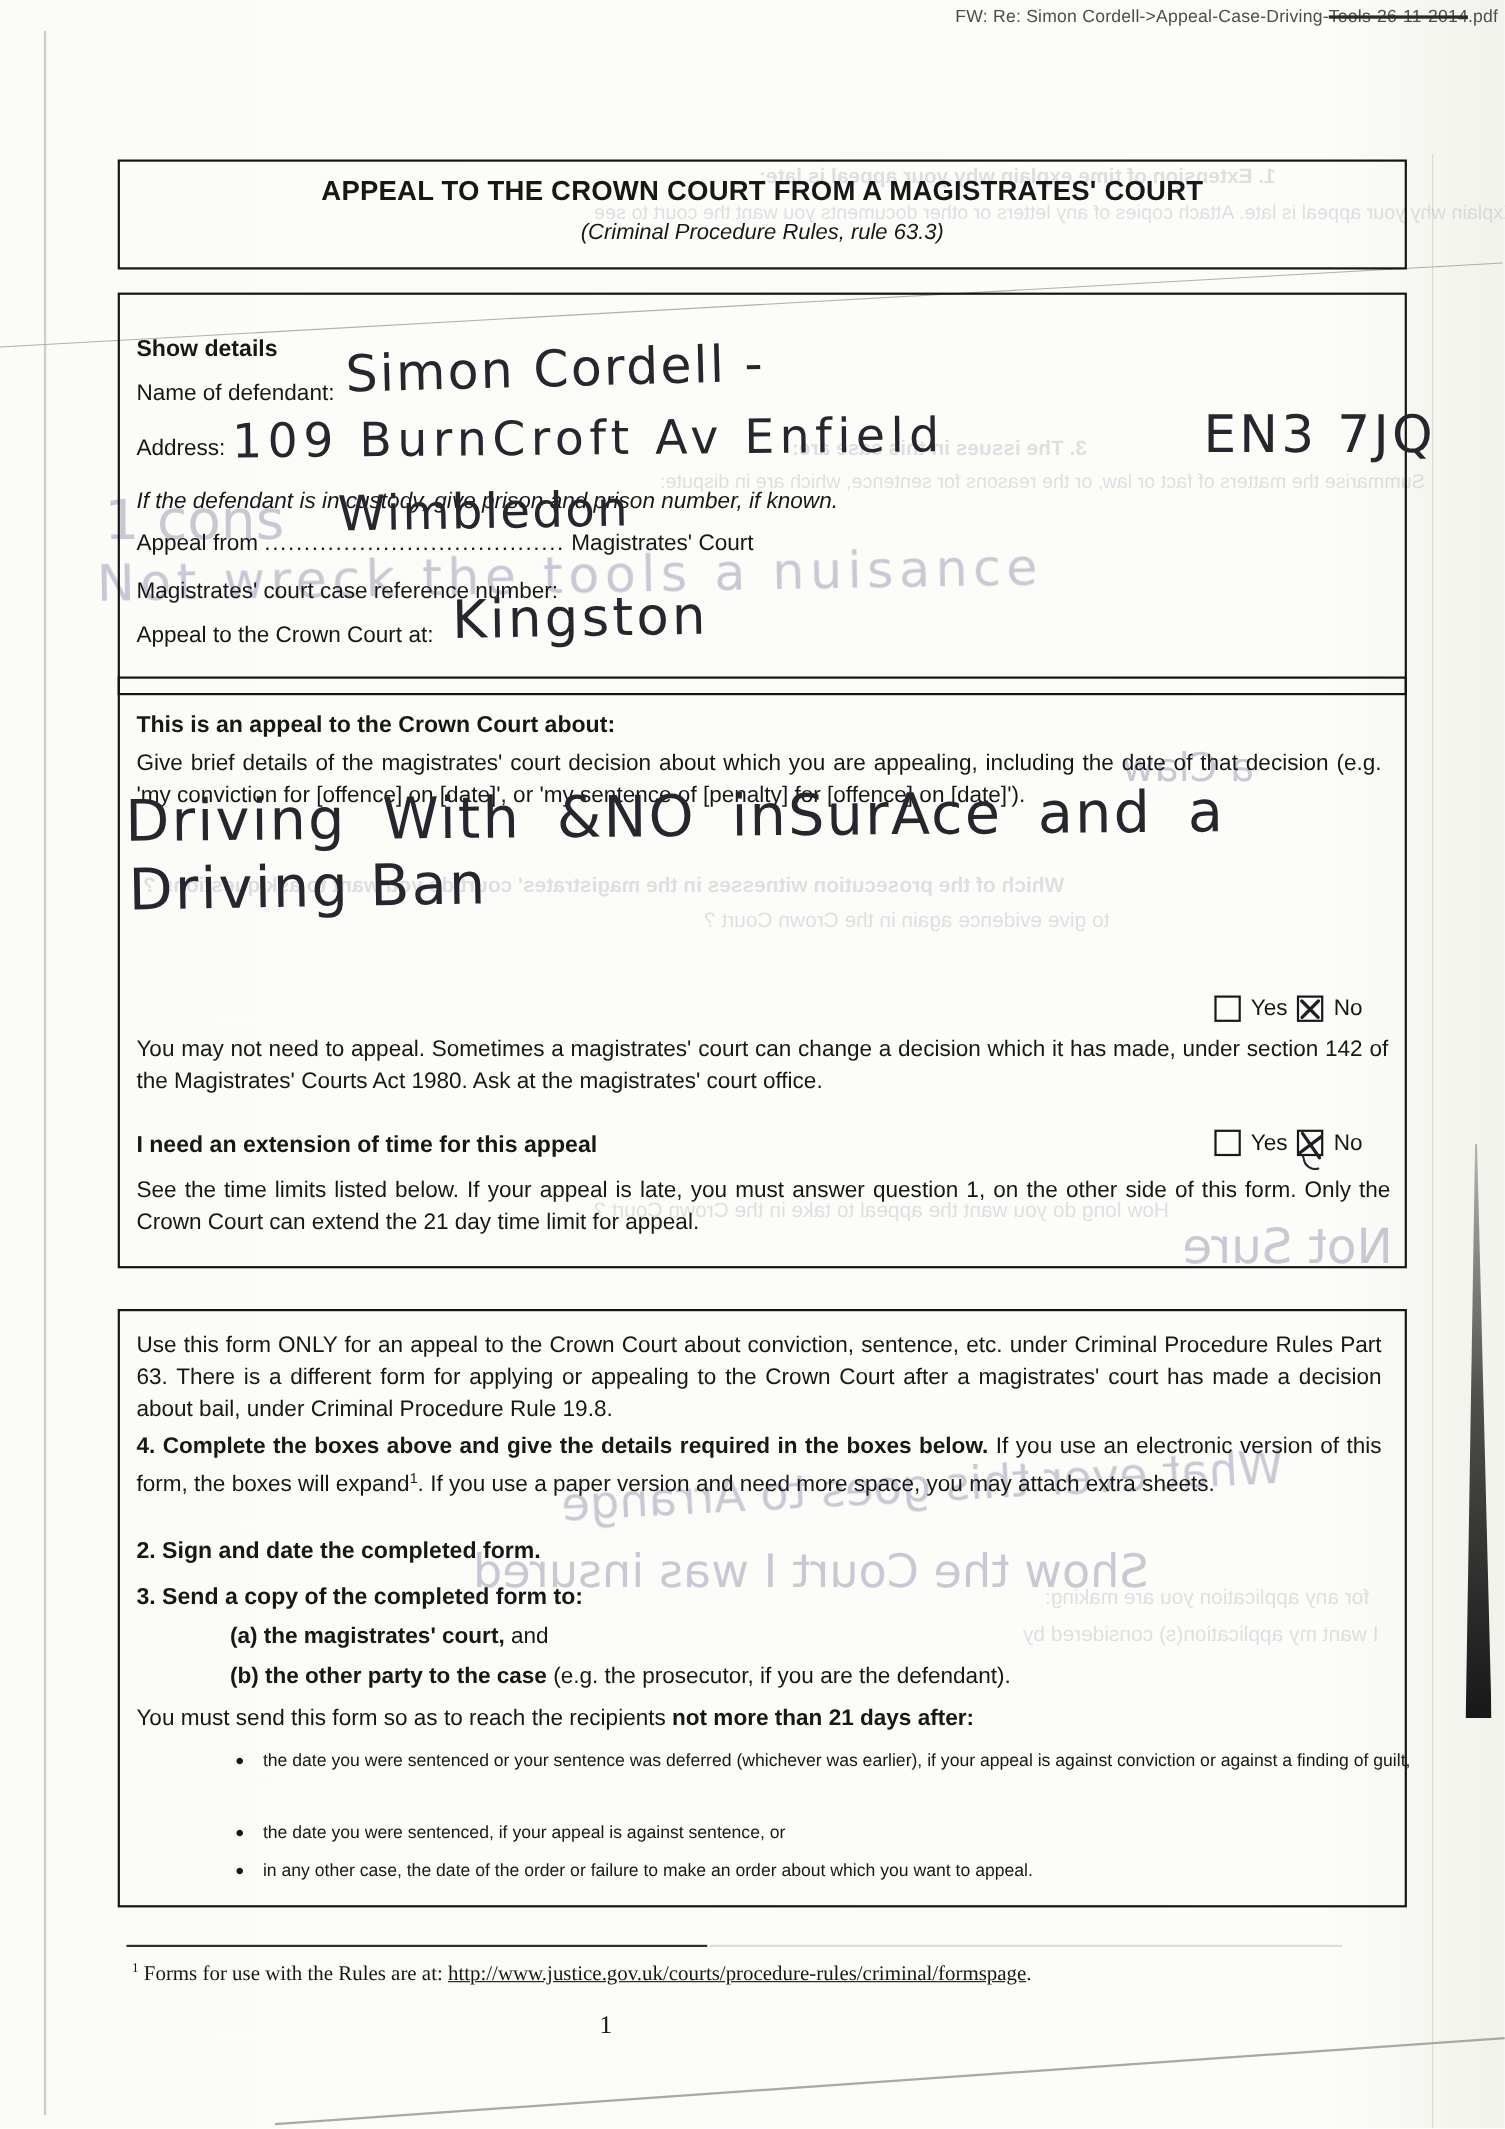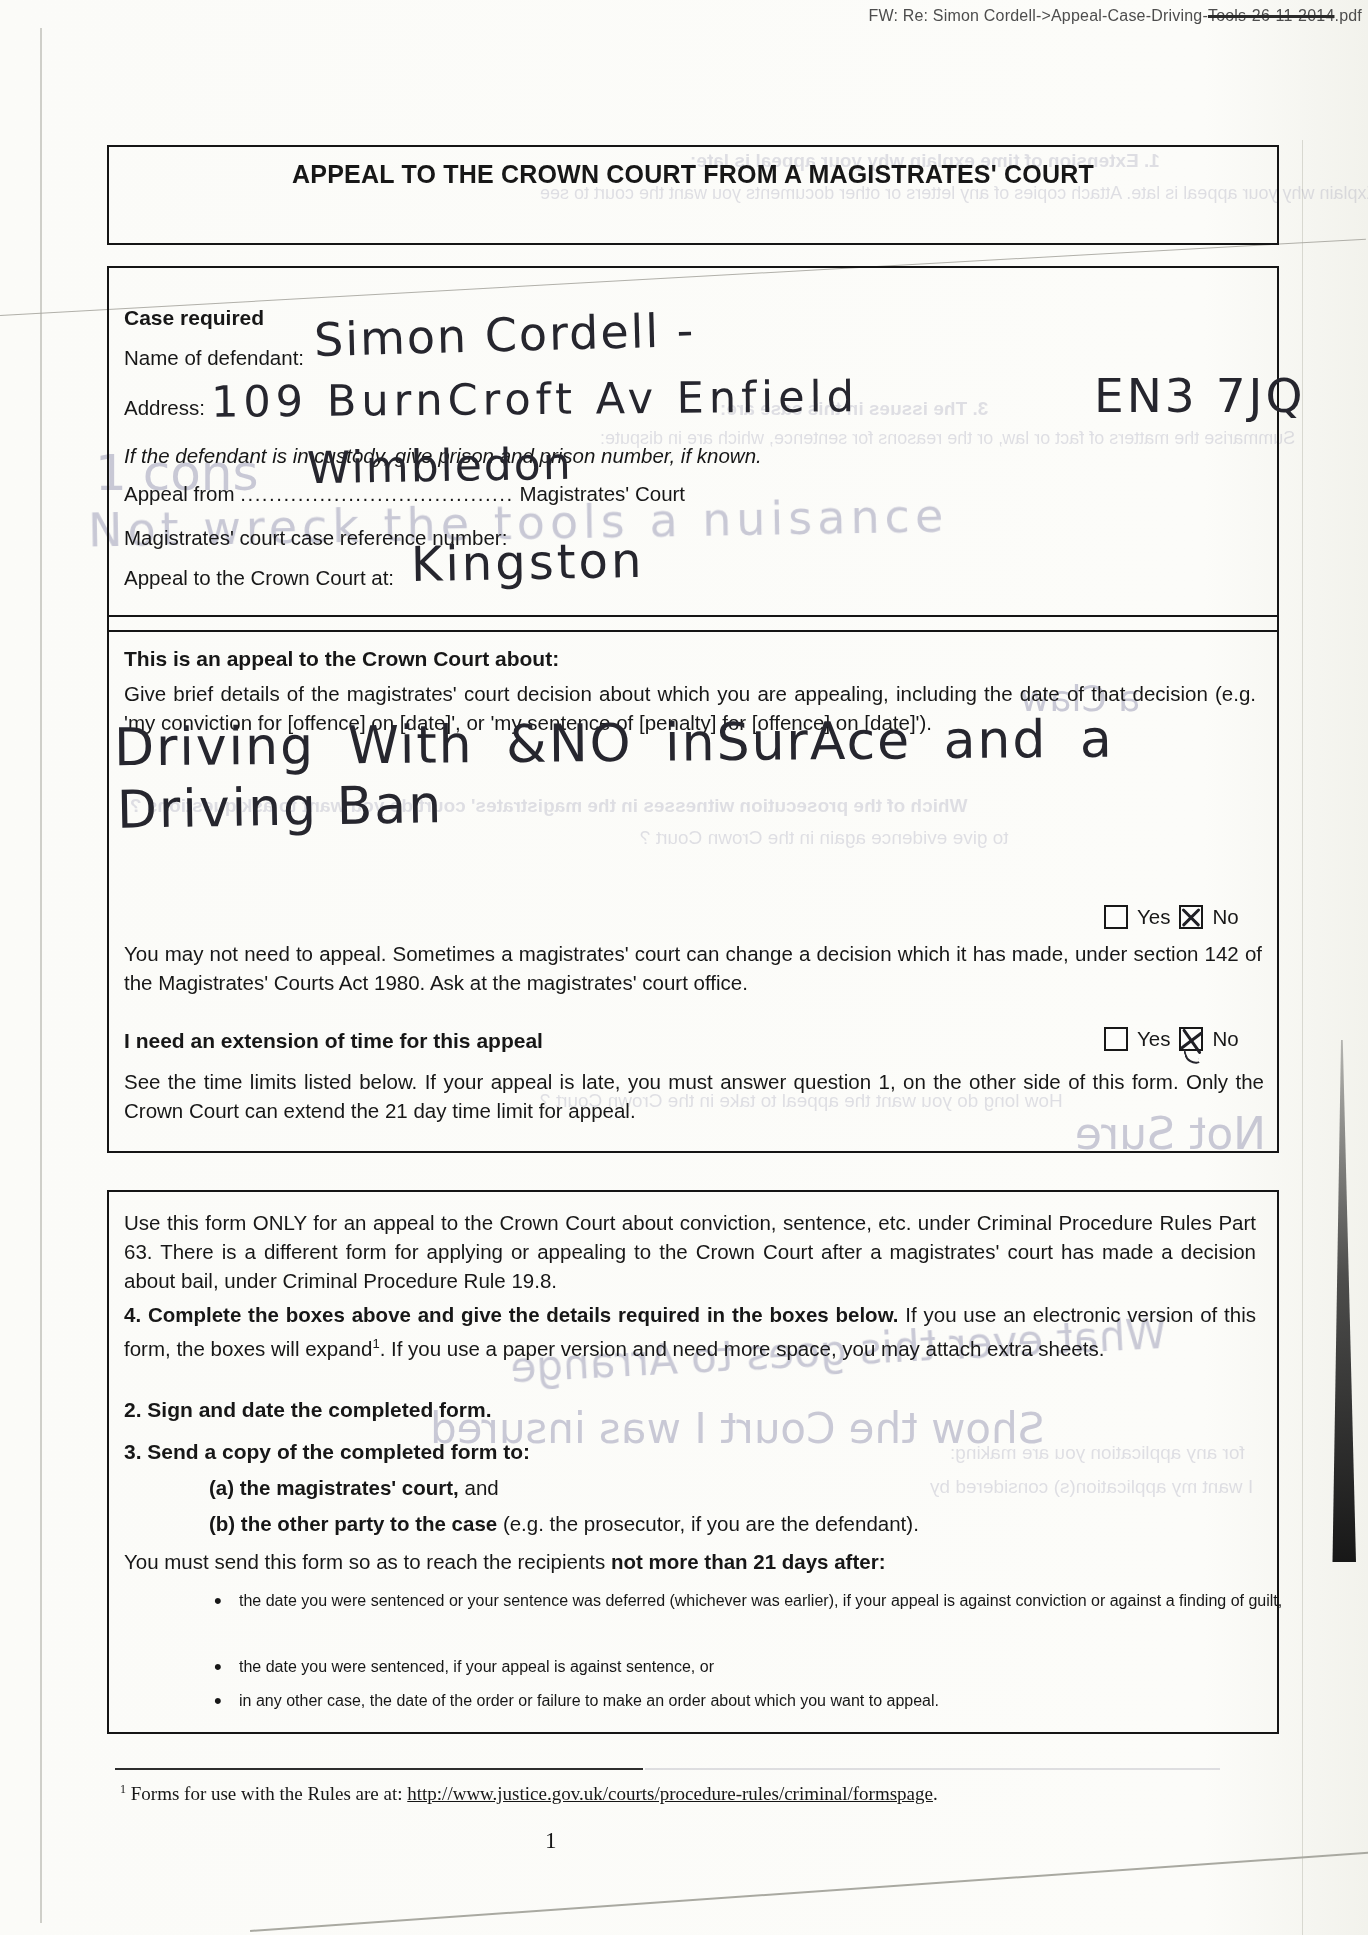--- a/index.html
+++ b/index.html
@@ -62,24 +62,25 @@
   <div class="bleedhw mir" style="top:1404px;left:430px;font-size:42px;">Show the Court I was insured</div>
   <div class="bleedp" style="top:1442px;left:950px;">for any application you are making:</div>
   <div class="bleedp" style="top:1476px;left:930px;">I want my application(s) considered by</div>
 
   <div class="abs" style="top:7px;right:6px;font-size:16px;color:#4d4d4d;letter-spacing:.2px;">
     <span>FW: Re: Simon Cordell-&gt;Appeal-Case-Driving-</span><span class="strike">Tools-26-11-2014</span><span>.pdf</span>
   </div>
 
   <div class="formbox" style="top:145px;height:96px;">
     <div class="abs b" style="top:13px;left:0;width:100%;text-align:center;font-size:25px;letter-spacing:.2px;">APPEAL TO THE CROWN COURT FROM A MAGISTRATES' COURT</div>
+    <div class="abs it" style="top:53px;left:0;width:100%;text-align:center;font-size:20px;">(Criminal Procedure Rules, rule 63.3)</div>
   </div>
 
   <div class="formbox" style="top:266px;height:362px;">
-    <div class="abs h" style="top:38px;left:15px;">Case required</div>
+    <div class="abs h" style="top:38px;left:15px;">Show details</div>
 
     <div class="abs lbl" style="top:78px;left:15px;">Name of defendant:</div>
     <div class="abs hw" style="top:40px;left:205px;font-size:46px;transform:rotate(-1.5deg);letter-spacing:2px;">Simon Cordell -</div>
 
     <div class="abs lbl" style="top:128px;left:15px;">Address:</div>
     <div class="abs hw" style="top:106px;left:102px;font-size:43px;letter-spacing:5px;transform:rotate(-0.5deg);">109 BurnCroft Av Enfield</div>
     <div class="abs hw" style="top:100px;left:985px;font-size:47px;letter-spacing:3px;">EN3 7JQ</div>
 
     <div class="abs lbl it" style="top:176px;left:15px;">If the defendant is in custody, give prison and prison number, if known.</div>
 

